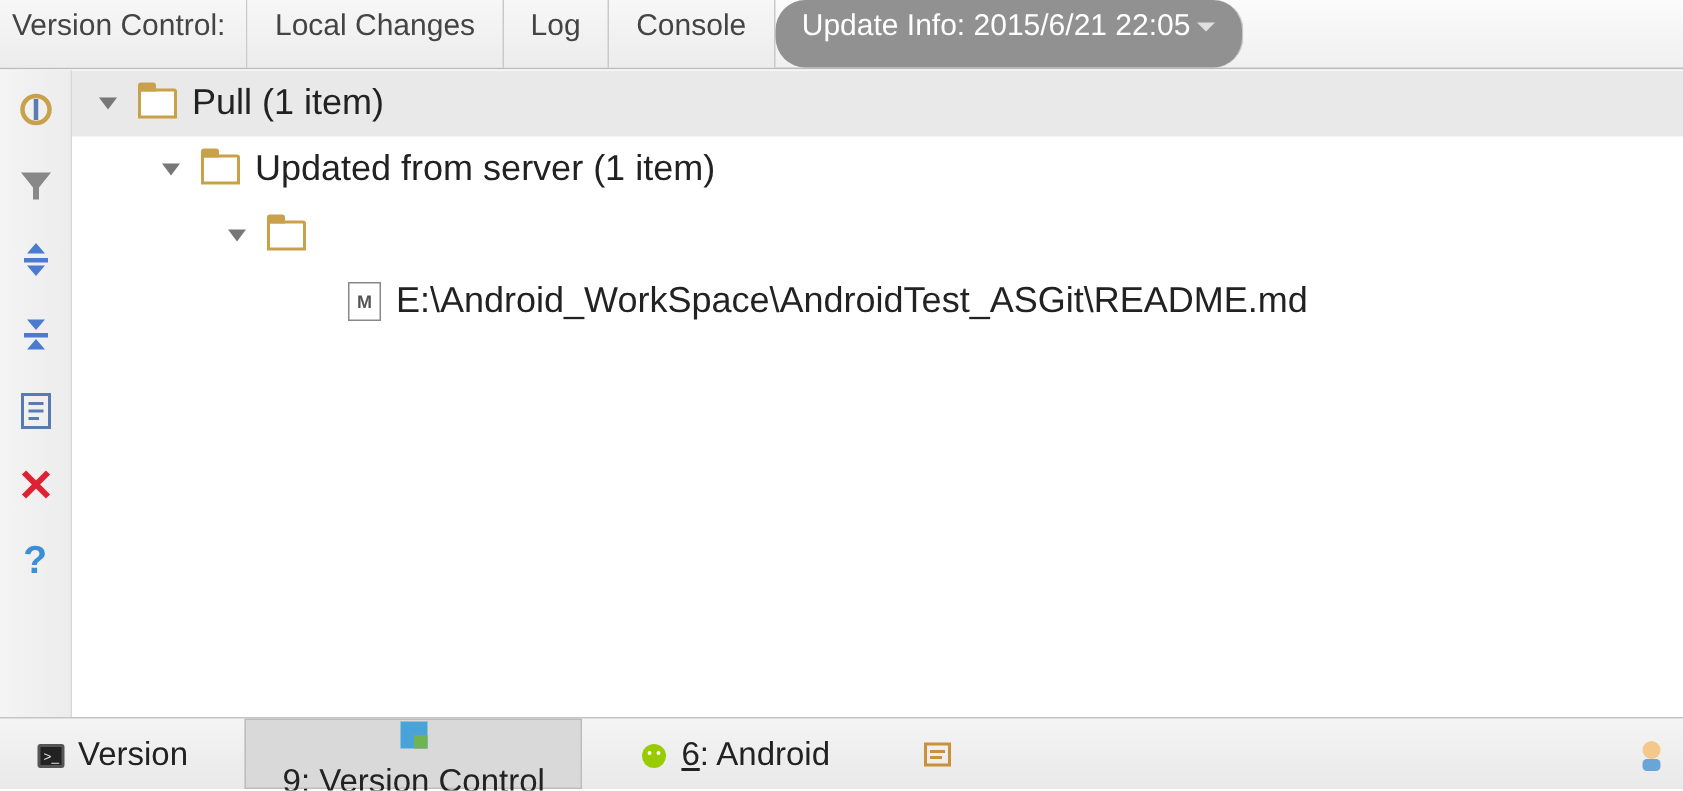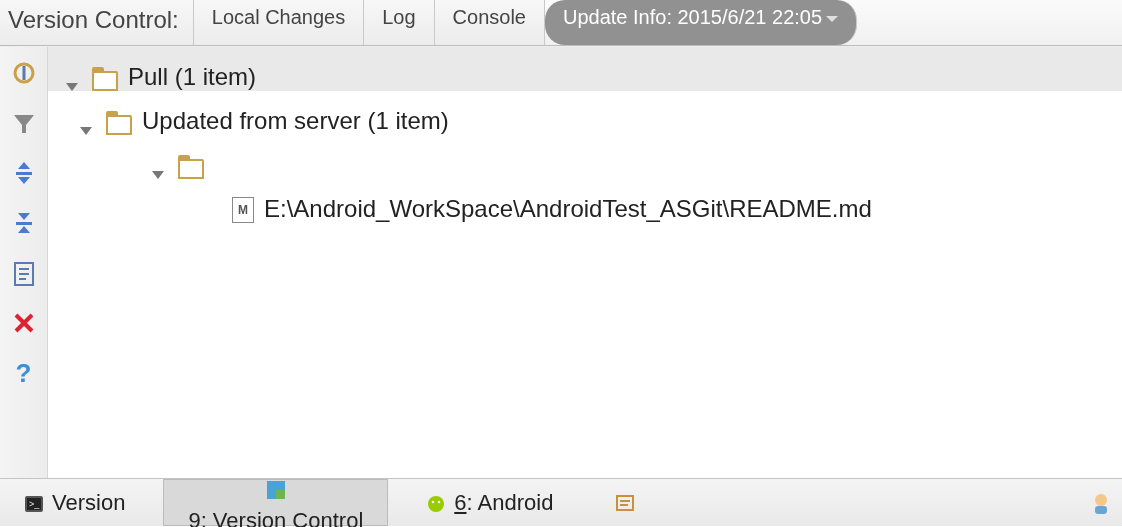--- a/index.html
+++ b/index.html
@@ -16,21 +16,21 @@
   .tabbar {
     display: flex;
     align-items: stretch;
     height: 46px;
     background: linear-gradient(#fbfbfb, #f0f0f0);
     border-bottom: 1px solid #bcbcbc;
   }
   .tabtitle {
     padding: 6px 14px 0 8px;
     color: #444;
-    font-size: 24px;
+    font-size: 20px;
     border-right: 1px solid #c9c9c9;
     background: linear-gradient(#f7f7f7,#ececec);
   }
   .tab {
     padding: 6px 18px 0 18px;
     font-size: 20px;
     color: #444;
     border-right: 1px solid #c9c9c9;
     cursor: pointer;
     background: linear-gradient(#f7f7f7,#ececec);
@@ -75,21 +75,21 @@
     justify-content:center;
     cursor:pointer;
   }
   .tree {
     flex: 1;
     background: #fff;
     overflow: hidden;
   }
   .row {
     display:flex;
-    align-items:flex-end;
+    align-items:center;
     height: 44px;
     padding-left: 10px;
     font-size: 24px;
     white-space: nowrap;
   }
   .row.sel {
     background: #e9e9e9;
   }
   .arrow {
     width:0;height:0;
@@ -212,21 +212,21 @@
       <span style="font-size:26px;color:#3b8fd6;font-weight:bold">?</span>
     </div>
   </div>
 
   <div class="tree">
     <div class="row sel" style="padding-left:18px">
       <span class="arrow"></span>
       <span class="folder"></span>
       <span>Pull (1 item)</span>
     </div>
-    <div class="row" style="padding-left:32px">
+    <div class="row" style="padding-left:60px">
       <span class="arrow"></span>
       <span class="folder"></span>
       <span>Updated from server (1 item)</span>
     </div>
     <div class="row" style="padding-left:104px">
       <span class="arrow"></span>
       <span class="folder"></span>
     </div>
     <div class="row" style="padding-left:184px">
       <span class="fileico">M</span>

